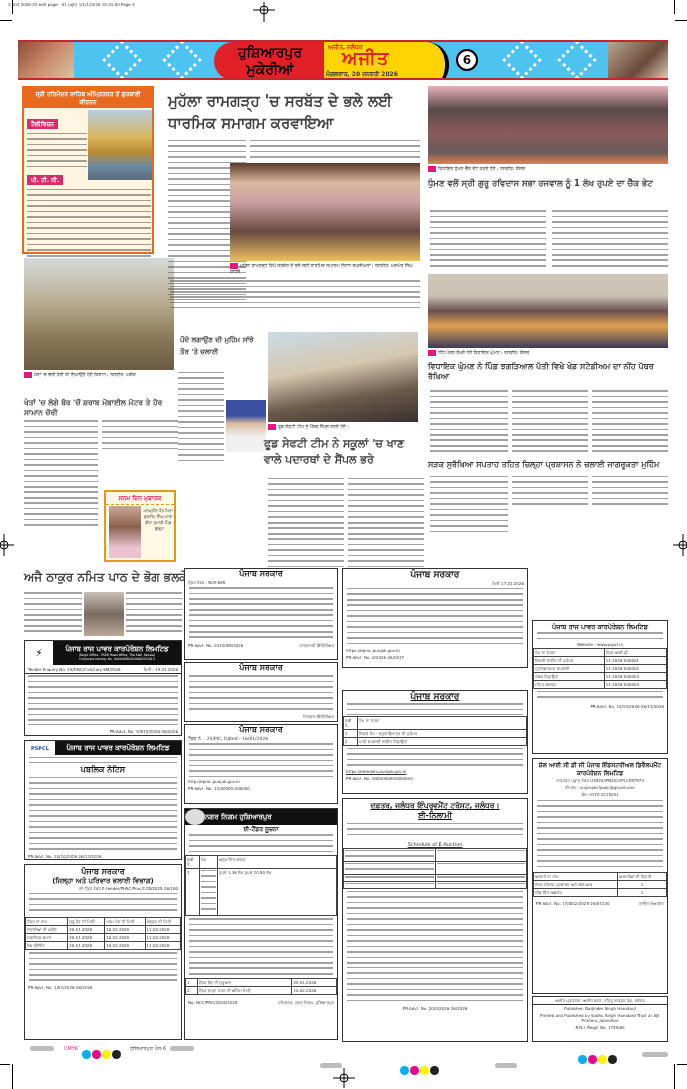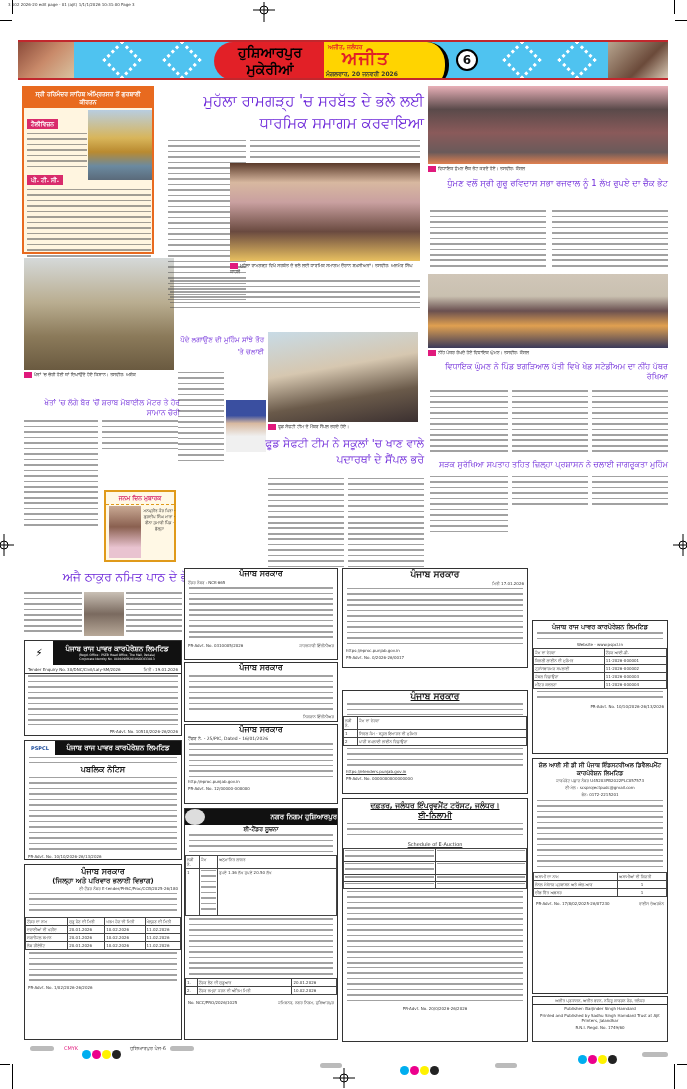--- a/index.html
+++ b/index.html
@@ -15,21 +15,21 @@
 .mh-yellow{left:306px;top:0;width:125px;height:46px;background:#ffd400;border-radius:0 22px 22px 0;border-right:4px solid #000}
 .mh-ajit-top{left:4px;top:1px;font-size:6px;color:#e22027;font-weight:bold}
 .mh-ajit{left:18px;top:5px;font-size:18px;color:#e22027;font-weight:bold;letter-spacing:1px}
 .mh-date{left:2px;top:28px;font-size:6px;color:#333;font-weight:bold}
 .mh-page{left:438px;top:7px;width:22px;height:22px;border-radius:50%;background:#fff;border:2px solid #000;font-weight:bold;font-size:12px;text-align:center;line-height:18px}
 .photo{background:linear-gradient(160deg,#a89a8a,#6d5d52 40%,#c9b39b 70%,#8a7464)}
 .photo2{background:linear-gradient(180deg,#d9cbb8 0%,#b8ad9e 30%,#8b7b6a 60%,#7c6450 100%)}
 .photo3{background:linear-gradient(170deg,#c8dbe6 0%,#d6c7b0 40%,#6a5a4a 70%,#3b3030 100%)}
 .caption{font-size:4.5px;line-height:6px;color:#222}
 .caption .pink{display:inline-block;width:8px;height:6px;background:#e0197c;vertical-align:middle;margin-right:2px}
-.h1{font-weight:normal;color:#6d28d9;text-align:right}
+.h1{font-weight:bold;color:#404040;text-align:left}
 .body-txt{font-size:4px;line-height:5.5px;color:#333;text-align:justify;overflow:hidden}
 .txtlines{background:repeating-linear-gradient(180deg,#555 0 1.5px,transparent 1.5px 5.5px);opacity:.55}
 .ad{border:1px solid #333;background:#fff;overflow:hidden}
 .ad-title{font-weight:bold;text-align:center;font-size:10px;color:#111}
 .ad-small{font-size:4px;line-height:5px;color:#333;padding:1px 3px}
 .pspcl{background:#111;color:#fff;font-weight:bold;text-align:center}
 .sidebar-box{border:2px solid #e86a1f;background:#fff5e0}
 .sb-head{background:#e86a1f;color:#fff;font-size:6px;font-weight:bold;padding:2px;text-align:center}
 .sb-label{background:#d92b6b;color:#fff;font-size:6px;font-weight:bold;padding:1px 4px;display:inline-block}
 .bday{border:2px solid #e09a1a;background:#fff8e5}
@@ -260,21 +260,21 @@
   </tbody>
     </table>
   <div class="txtlines" style="margin:2px 4px;height:18px"></div>
   <div class="ad-small" style="text-decoration:underline">https://etenders.punjab.gov.in</div>
   <div class="ad-small">PR-Advt. No. 0000000000000000</div>
 </div>
 
 <div class="abs ad" style="left:184px;top:808px;width:154px;height:232px">
   <div style="display:flex;align-items:center;background:#111;color:#fff;height:16px">
     <span style="width:20px;height:16px;background:#ddd;border-radius:50%;display:inline-block"></span>
-    <span style="flex:1;text-align:right;font-weight:bold;font-size:7px">ਨਗਰ ਨਿਗਮ ਹੁਸ਼ਿਆਰਪੁਰ</span>
+    <span style="flex:1;text-align:left;font-weight:bold;font-size:7px">ਨਗਰ ਨਿਗਮ ਹੁਸ਼ਿਆਰਪੁਰ</span>
   </div>
   <div class="ad-title" style="font-size:6px">ਈ-ਟੈਂਡਰ ਸੂਚਨਾ</div>
   <div class="txtlines" style="margin:1px 4px;height:20px"></div>
   <table>
     <tbody>
         <tr>
       <td style="width:14px">ਲੜੀ ਨੰ.</td>
       <td>ਕੰਮ</td>
       <td>ਅਨੁਮਾਨਿਤ ਲਾਗਤ</td>
     </tr>

